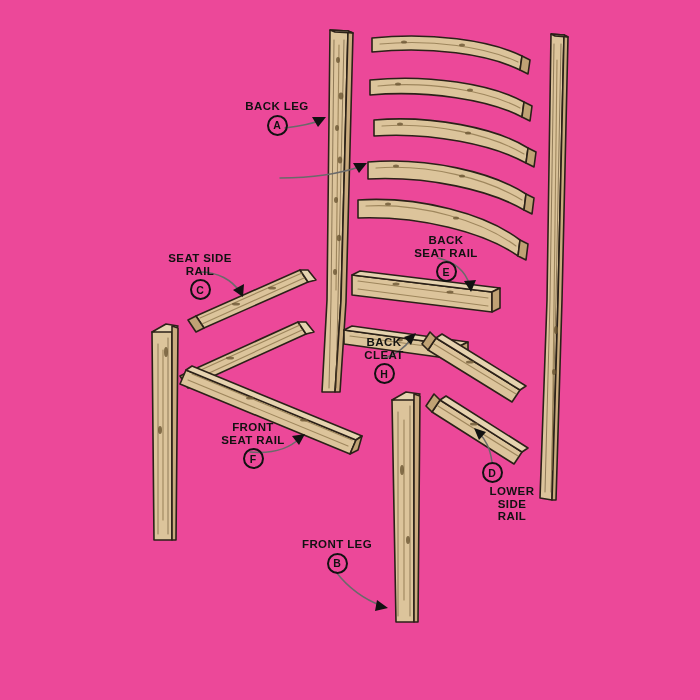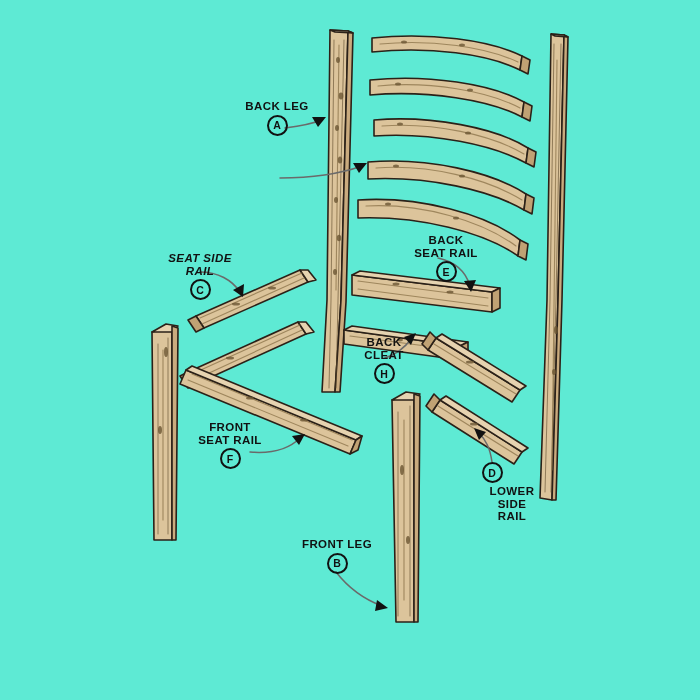--- a/index.html
+++ b/index.html
@@ -1,18 +1,18 @@
 <!DOCTYPE html>
 <html><head>
 <meta charset="utf-8">
 <style>
   html,body{margin:0;padding:0;background:#ffffff;}
   body{width:700px;height:700px;overflow:hidden;
        font-family:"Liberation Sans","DejaVu Sans",sans-serif;}
-  #stage{position:relative;width:700px;height:700px;background:#5eead4;}
+  #stage{position:relative;width:700px;height:700px;background:#ec4899;}
   svg#art{position:absolute;left:0;top:0;width:700px;height:700px;}
   .wood-face{fill:#dcc49b;stroke:#2b2118;stroke-width:1.6;stroke-linejoin:round;}
   .wood-top{fill:#e6d3b0;stroke:#2b2118;stroke-width:1.6;stroke-linejoin:round;}
   .wood-end{fill:#c0a274;stroke:#2b2118;stroke-width:1.6;stroke-linejoin:round;}
   .wood-side{fill:#caab7e;stroke:#2b2118;stroke-width:1.6;stroke-linejoin:round;}
   .grain{fill:none;stroke:#8a7248;stroke-width:1.1;stroke-linecap:round;opacity:.75;}
   .grain-d{fill:none;stroke:#5d4a2c;stroke-width:1;stroke-linecap:round;opacity:.6;}
   .knot{fill:#6b5633;opacity:.8;}
   .leader{fill:none;stroke:#6a6a6a;stroke-width:1.5;stroke-linecap:round;}
   .arrowhead{fill:#111;}
@@ -214,38 +214,38 @@
     </g>
   </svg>
 
   <div class="lblwrap" style="left:238px;top:100px;width:78px;">
     <div class="lbl" style="position:static;">BACK LEG</div>
     <div class="keycircle">A</div>
   </div>
 
 
   <div class="lblwrap" style="left:160px;top:252px;width:80px;">
-    <div class="lbl" style="position:static;font-style:italic;">SEAT SIDE
+    <div class="lbl" style="position:static;">SEAT SIDE
 RAIL</div>
     <div class="keycircle">C</div>
   </div>
 
   <div class="lblwrap" style="left:404px;top:234px;width:84px;">
     <div class="lbl" style="position:static;">BACK
 SEAT RAIL</div>
     <div class="keycircle">E</div>
   </div>
 
   <div class="lblwrap" style="left:352px;top:336px;width:64px;">
     <div class="lbl" style="position:static;">BACK
 CLEAT</div>
     <div class="keycircle">H</div>
   </div>
 
-  <div class="lblwrap" style="left:187px;top:421px;width:86px;align-items:center;">
+  <div class="lblwrap" style="left:210px;top:421px;width:86px;align-items:center;">
     <div class="lbl" style="position:static;">FRONT
 SEAT RAIL</div>
     <div class="keycircle">F</div>
   </div>
 
   <div class="lblwrap keytop" style="left:448px;top:462px;width:88px;">
     <div class="lbl" style="position:static;margin-left:40px;">LOWER
 SIDE RAIL</div>
     <div class="keycircle" style="margin:0 auto 2px;">D</div>
   </div>

